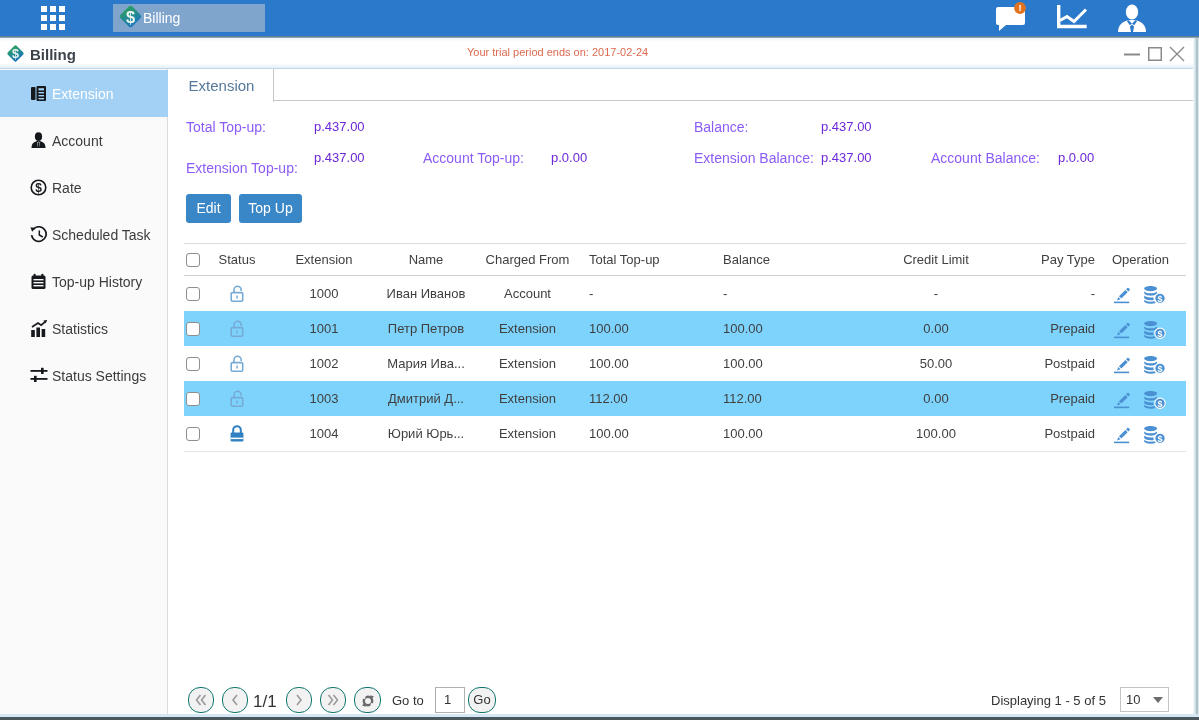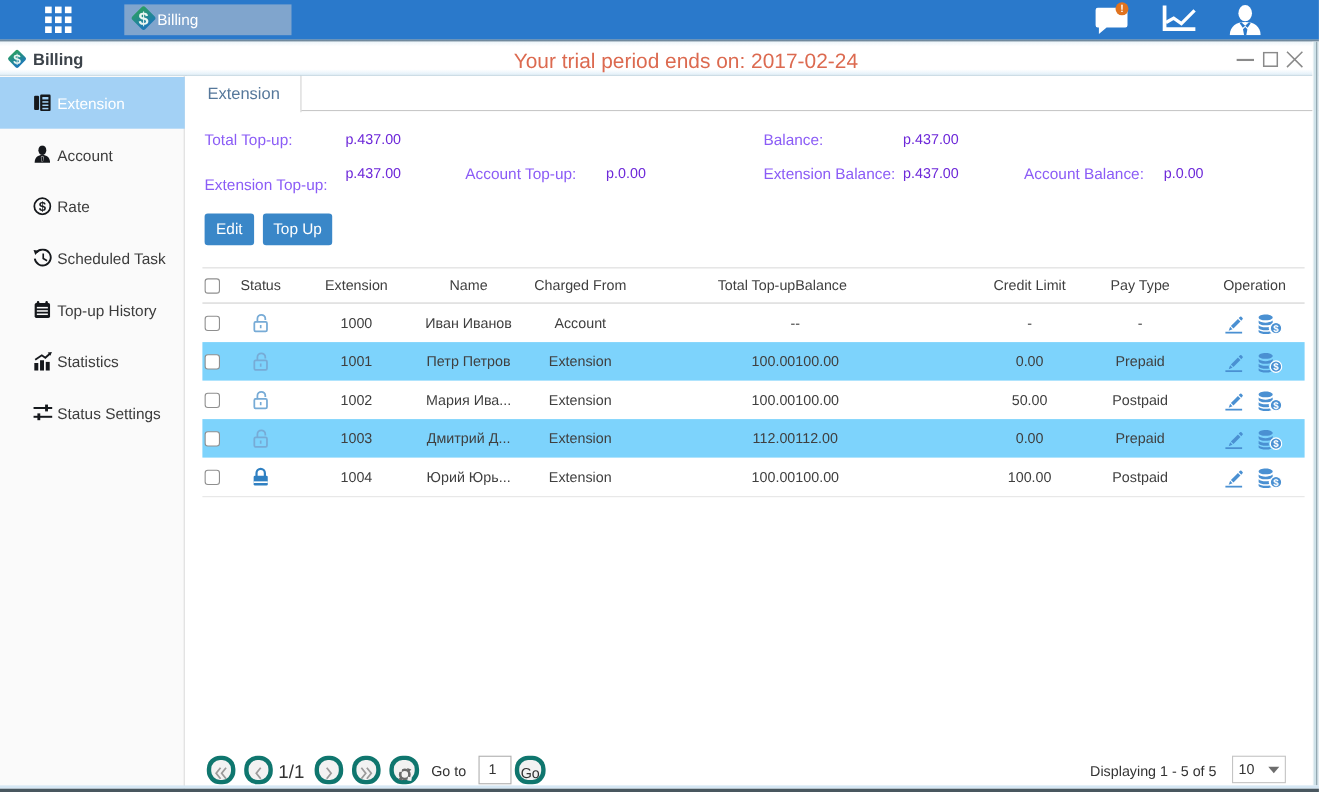--- a/index.html
+++ b/index.html
@@ -9,47 +9,47 @@
 .topfade{position:absolute;left:0;top:36px;width:1199px;height:2px;background:linear-gradient(#4d6c85,#a3b5c2)}
 .grid9{position:absolute;left:41px;top:6px;width:24px;height:24px}
 .grid9 i{position:absolute;width:6px;height:6px;background:#fff}
 .apptab{position:absolute;left:113px;top:4px;width:152px;height:28px;background:#80a5cd}
 .apptab .txt{position:absolute;left:30px;top:6px;color:#fff;font-size:14px}
 .dia{position:absolute}
 .topicons svg{position:absolute}
 
 .titlebar{position:absolute;left:0;top:38px;width:1199px;height:31px;background:linear-gradient(#edf5fa 0,#ffffff 4px,#ffffff 25px,#ddedf8 31px);border-bottom:1px solid #c3d6e2}
 .titlebar .tt{position:absolute;left:30px;top:8px;font-size:15px;font-weight:bold;color:#3c434a}
-.trial{position:absolute;left:467px;top:8px;font-size:19px;color:#dc6a50}
+.trial{position:absolute;left:467px;top:8px;font-size:11px;color:#dc6a50}
 .winbtns{position:absolute;right:0;top:0}
 
 .sidebar{position:absolute;left:0;top:69px;width:168px;height:651px;background:#fafafa;border-right:1px solid #dcdcdc}
 .mitem{position:absolute;left:0;width:168px;height:47px;font-size:14px;color:#3c3c3c}
 .mitem .lbl{position:absolute;left:52px;top:16px}
 .mitem svg{position:absolute;left:30px;top:15px}
 .mitem.sel{background:#a3d1f5;color:#fff}
 
 .tabrow{position:absolute;left:274px;top:69px;width:925px;height:32px;background:#fff;border-bottom:1px solid #c8c8c8}
 .tabline-v{position:absolute;left:273px;top:69px;width:1px;height:33px;background:#c8c8c8}
 .tab-act{position:absolute;left:170px;top:69px;width:103px;height:33px;background:#fff;font-size:15px;color:#56789b;text-align:center;line-height:34px}
 .lab{position:absolute;font-size:14px;font-weight:normal;color:#8b5cf6;white-space:nowrap}
 .val{position:absolute;font-size:13px;color:#6d28d9;white-space:nowrap}
 .btn{position:absolute;top:194px;height:29px;background:#3a87c8;border-radius:3px;color:#fff;font-size:14px;text-align:center;line-height:29px}
 
 .thead{position:absolute;left:184px;top:243px;width:1002px;height:33px;border-top:1px solid #dcdcdc;border-bottom:1px solid #d0d0d0;display:flex;align-items:center;font-size:13px;color:#3f3f3f}
 .trow{position:absolute;left:184px;width:1002px;height:35px;display:flex;align-items:center;font-size:13px;color:#3f3f3f}
 .trow.alt{background:#7dd3fc}
 .c1{width:28px}.c2{width:50px;text-align:center}.c3{width:124px;text-align:center}
-.c4{width:80px;text-align:center}.c5{width:123px;text-align:center}.c6{width:134px;text-align:right}
-.c7{width:171px;}.c8{width:84px;text-align:center}.c9{width:117px;text-align:center}
+.c4{width:80px;text-align:center}.c5{width:123px;text-align:center}.c6{width:134px;text-align:left}
+.c7{width:171px;}.c8{width:84px;text-align:center}.c9{width:117px;text-align:right}
 .c10{width:91px;text-align:center;position:relative}
 .cbx{display:inline-block;width:14px;height:14px;border:1px solid #8f8f8f;border-radius:3px;background:#fff;margin-left:2px;vertical-align:middle}
 .c2 svg,.c10 svg{vertical-align:middle}
 
-.pbtn{position:absolute;top:687px;width:26px;height:26px;background:#f2f2f2;border:4px solid #0f766e;border-radius:12px;text-align:center}
+.pbtn{position:absolute;top:687px;width:26px;height:26px;background:#f2f2f2;border:1px solid #0f766e;border-radius:12px;text-align:center}
 .pbtn svg{margin-top:6px}
 .ptxt{position:absolute;top:693px;font-size:13px;color:#333;white-space:nowrap}
 .goin{position:absolute;left:435px;top:687px;width:30px;height:26px;border:1px solid #b0b0b0;background:#fff;font-size:13px;color:#333;line-height:24px;padding-left:8px}
 .combo{position:absolute;left:1120px;top:687px;width:49px;height:25px;border:1px solid #c4c4c4;background:#fff;font-size:13px;color:#333;line-height:23px;padding-left:5px}
 .combo:after{content:"";position:absolute;right:5px;top:9px;border-left:5px solid transparent;border-right:5px solid transparent;border-top:6px solid #6d6d6d}
 .bedge1{position:absolute;left:0;top:714px;width:1199px;height:3px;background:#d5e7f4}
 .bedge2{position:absolute;left:0;top:717px;width:1199px;height:3px;background:#49575f}
 .redge{position:absolute;right:0;top:38px;width:6px;height:676px;background:linear-gradient(90deg,#fff 0,#cfe2e9 2px,#cfe2e9 3px,#879ca6 4px,#dce9ef 5px)}
 .tbot{position:absolute;left:184px;top:451px;width:1002px;height:1px;background:#e6e6e6}
 </style></head>

